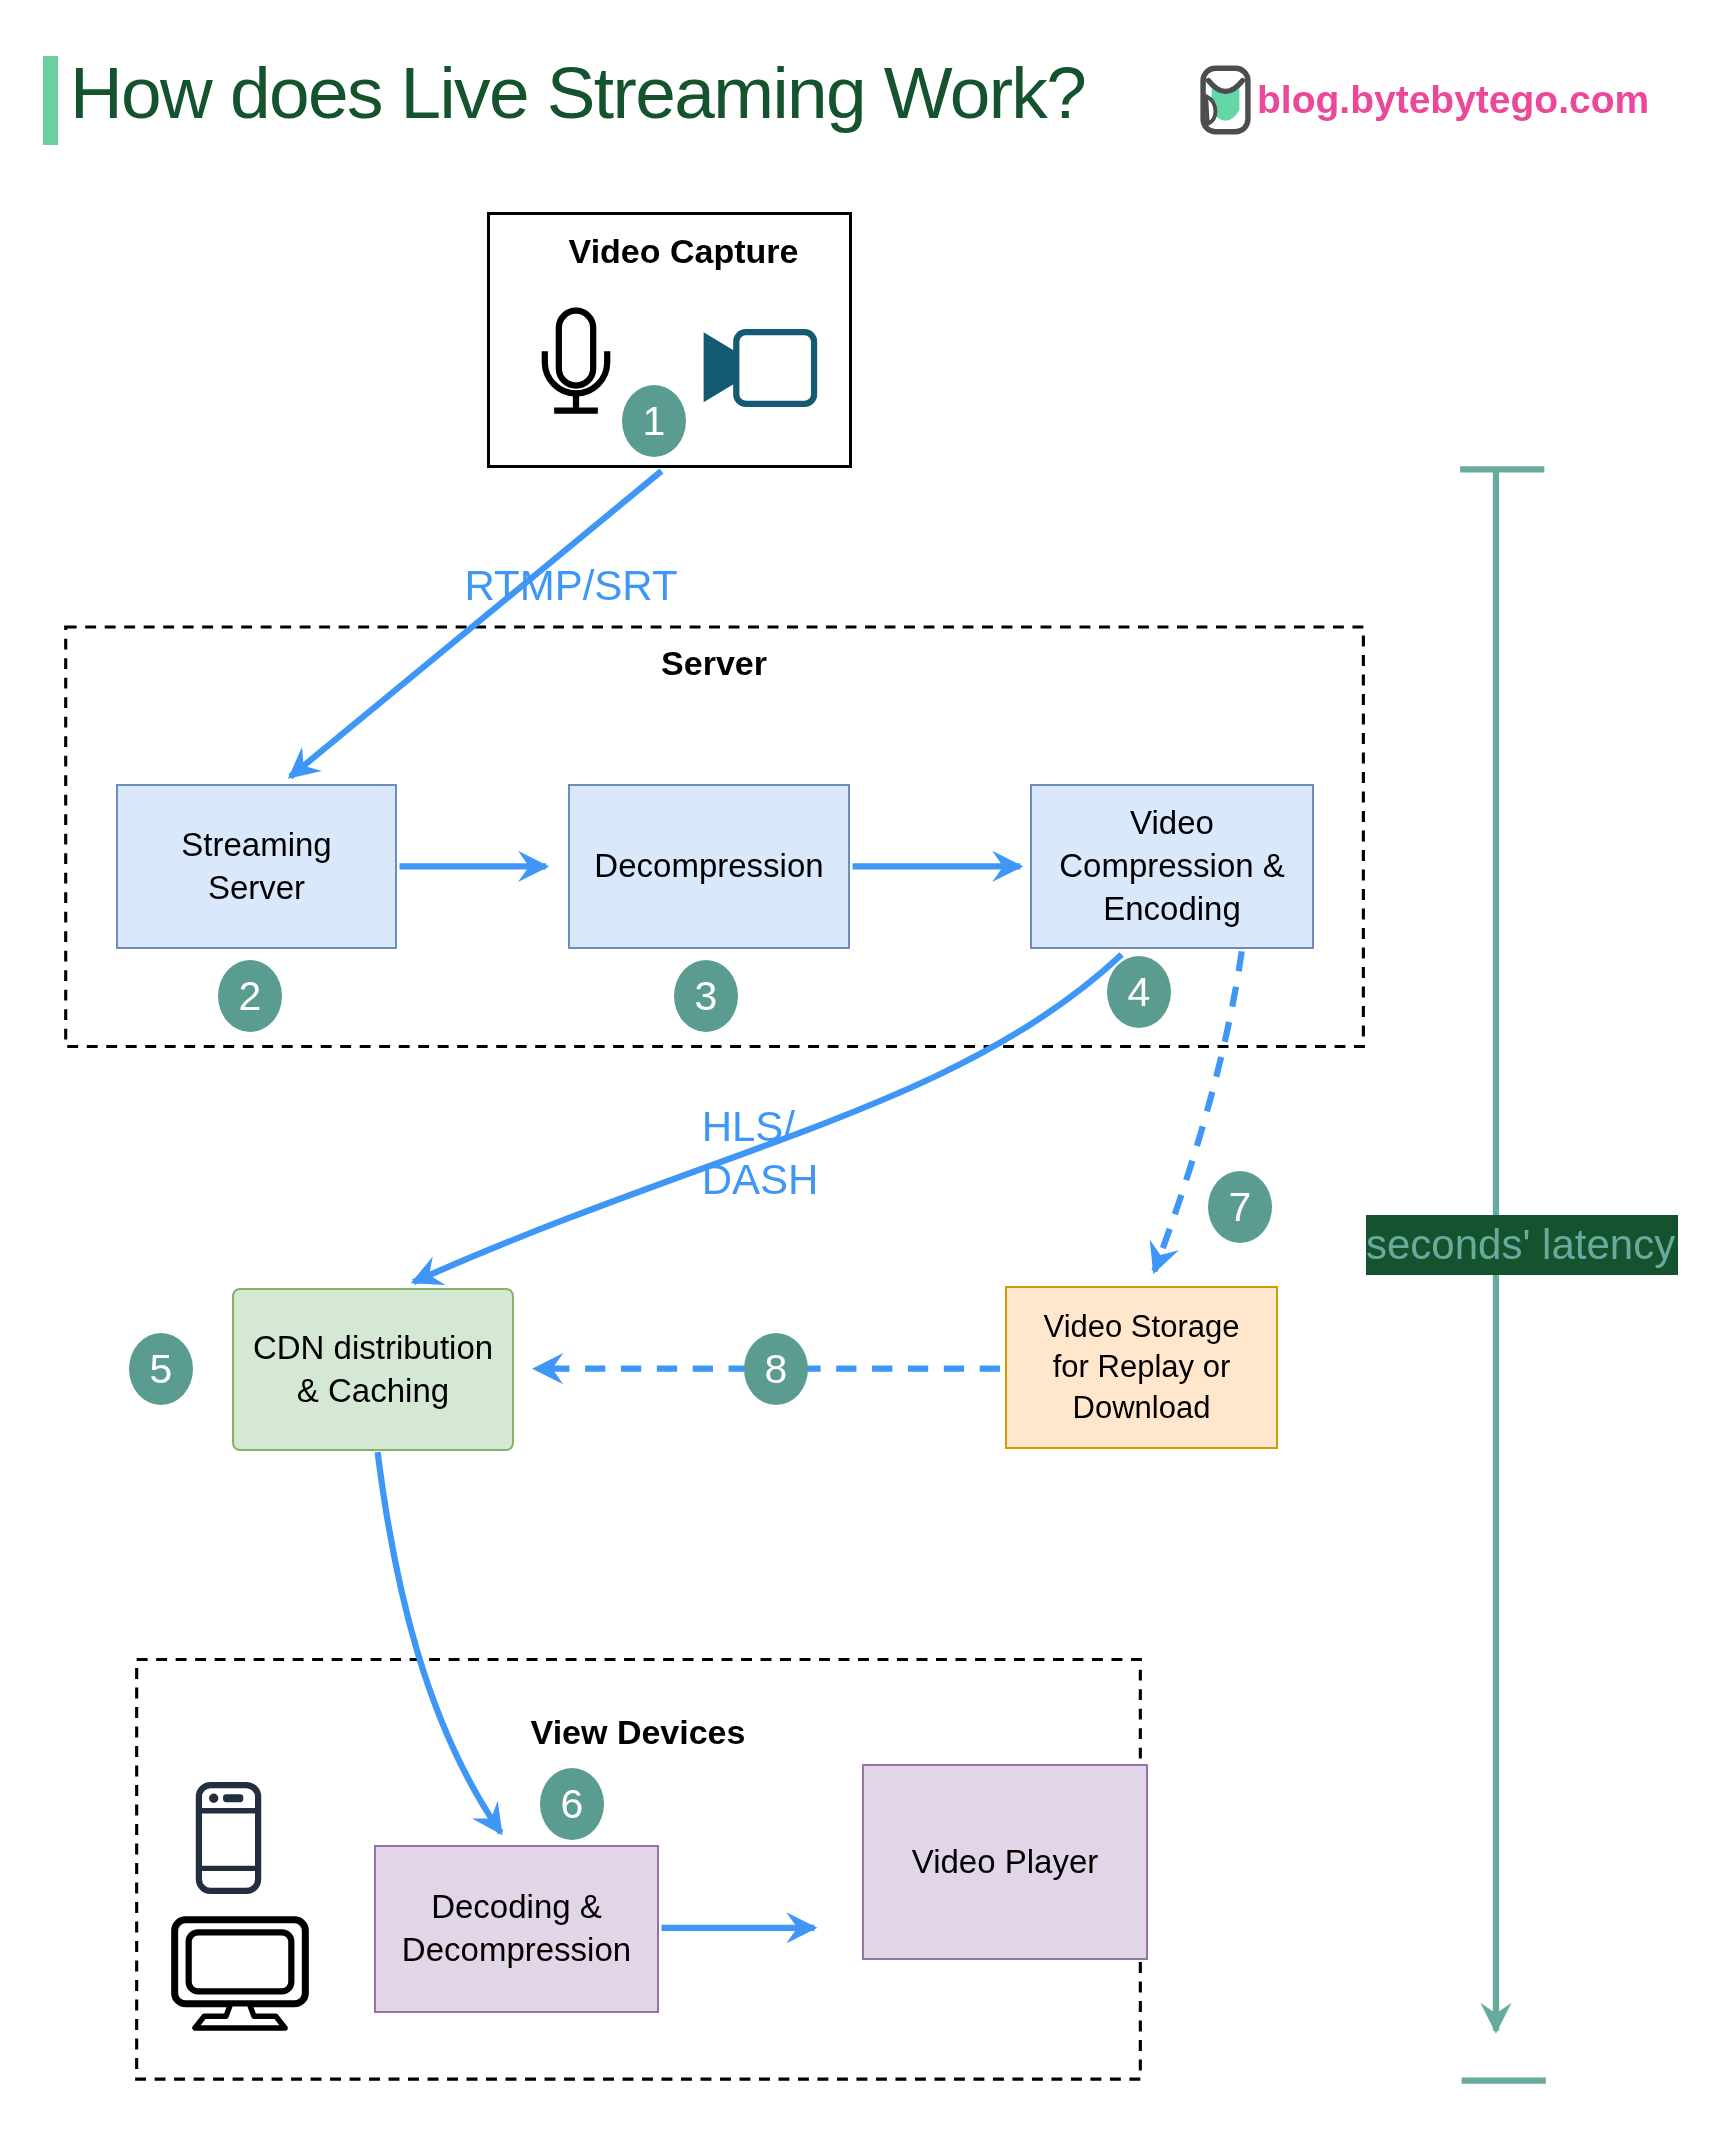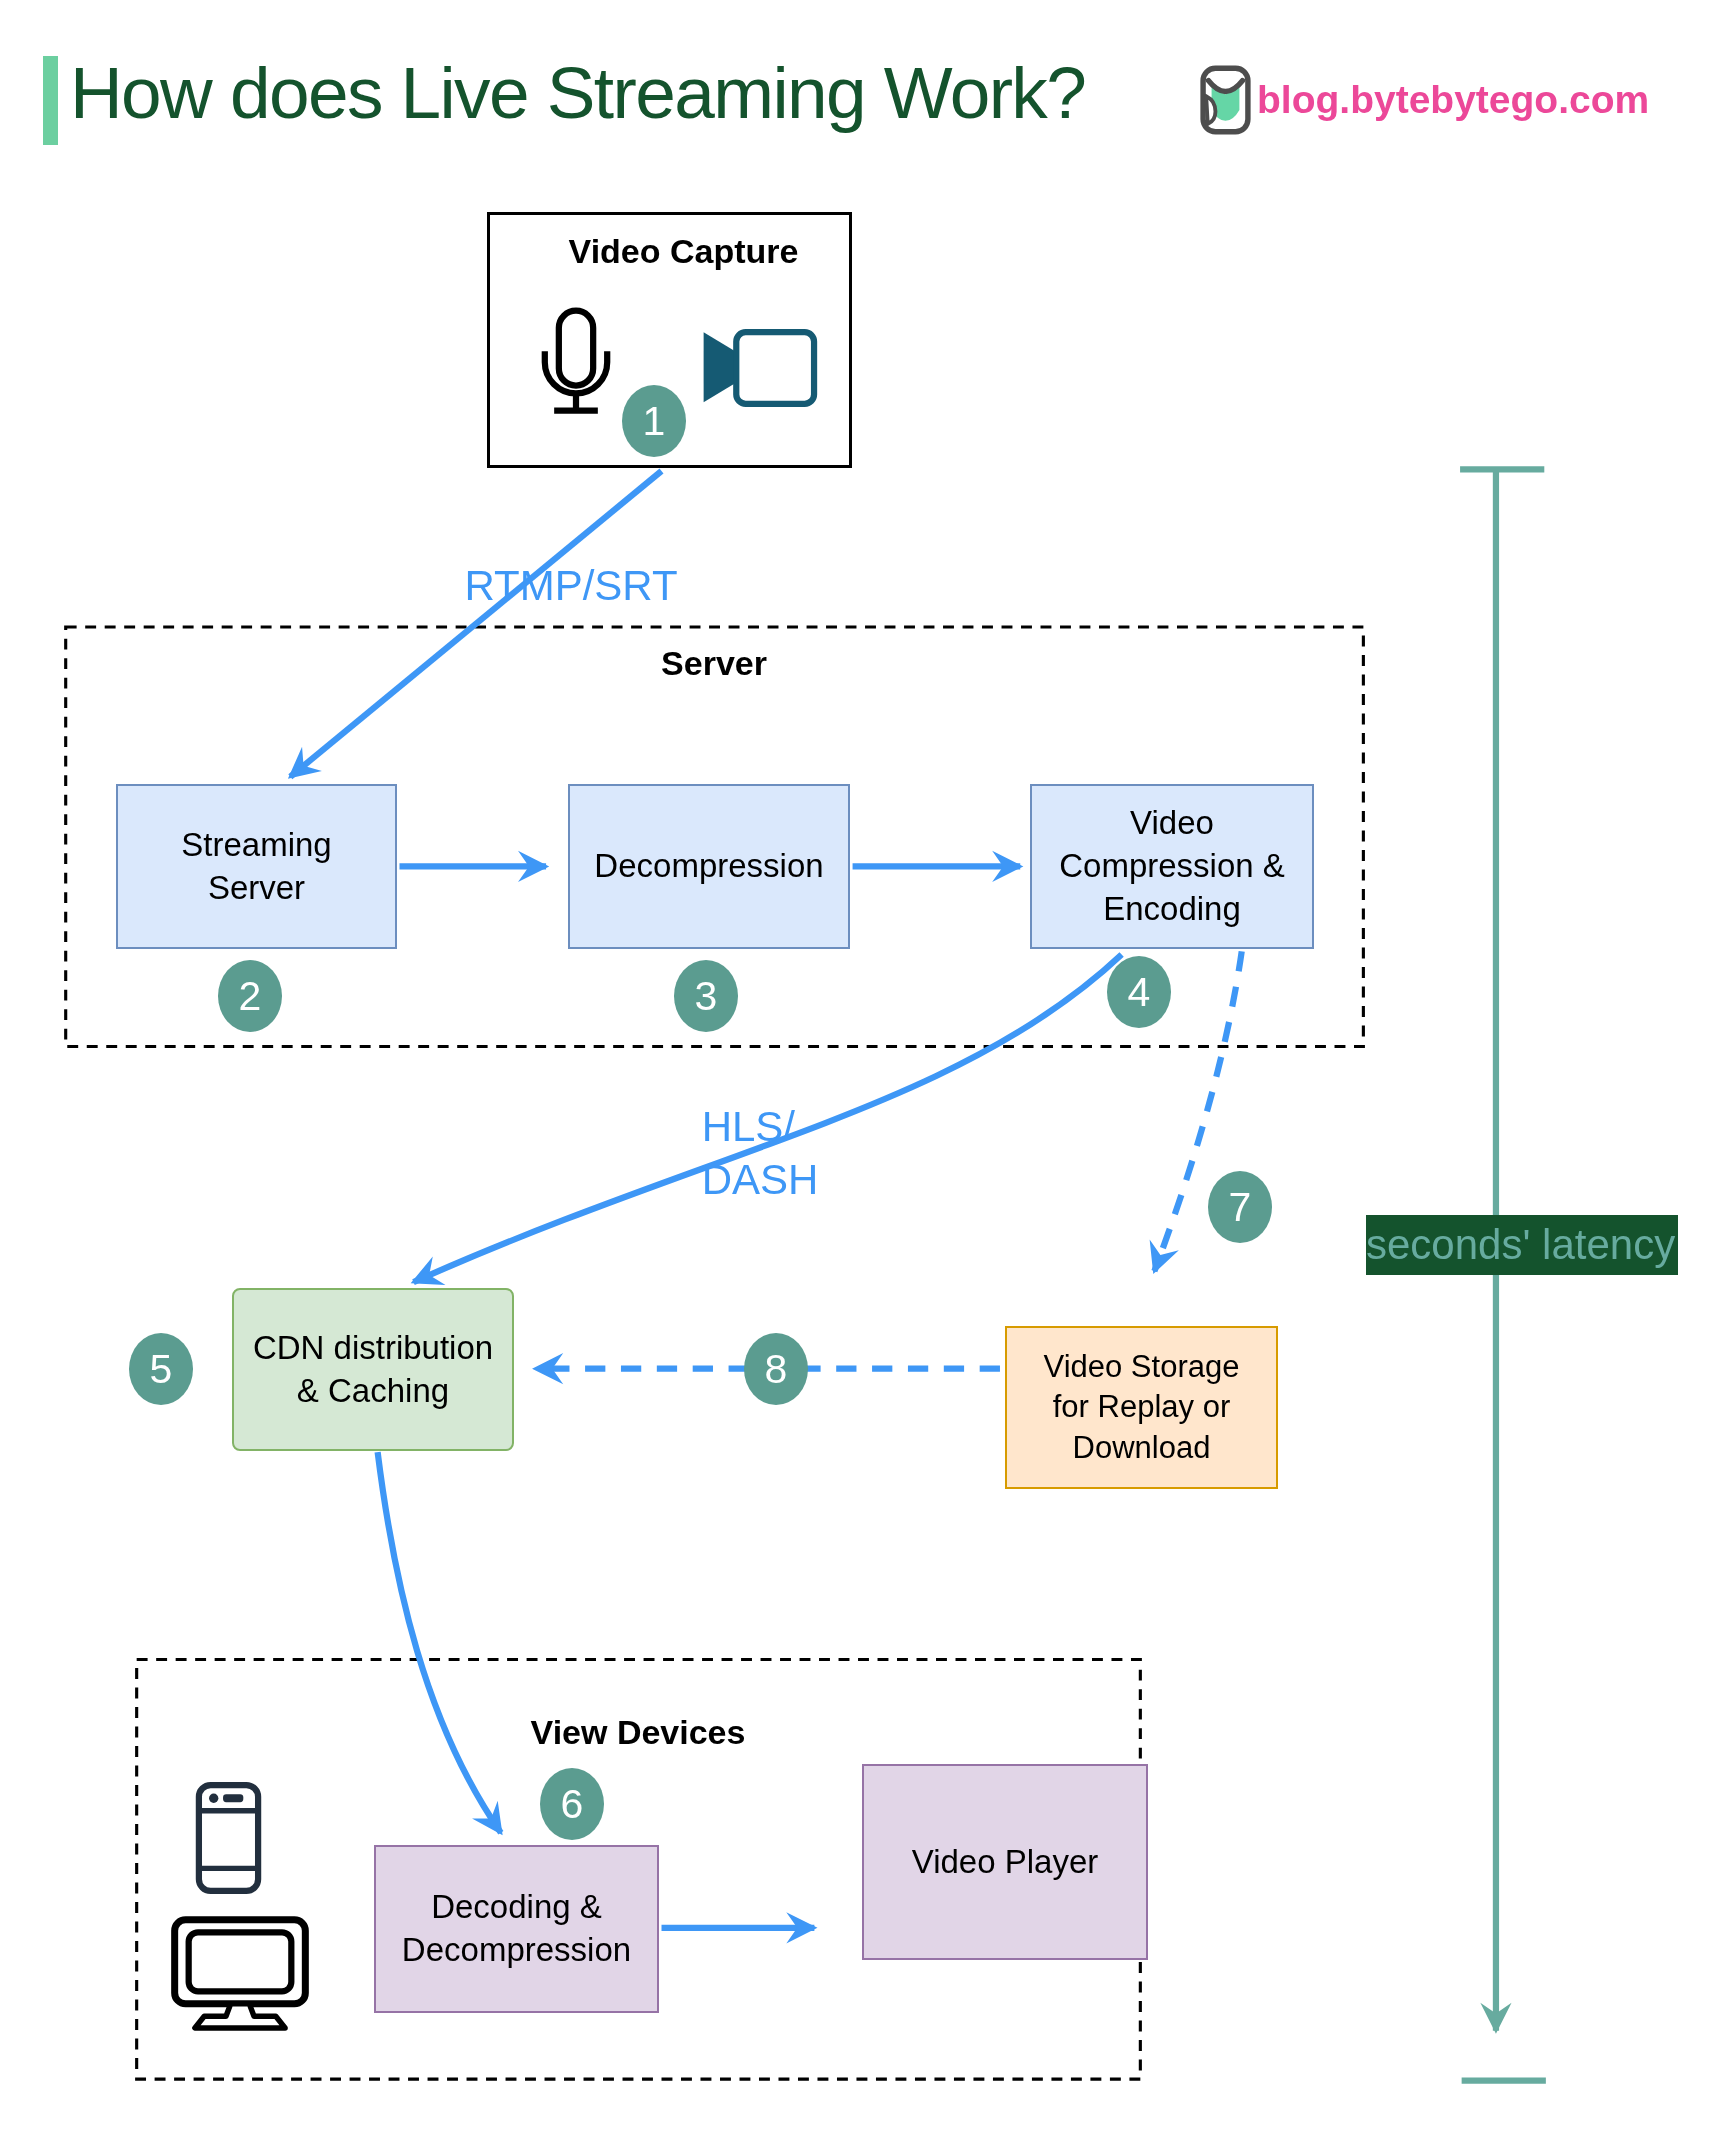--- a/index.html
+++ b/index.html
@@ -31,21 +31,21 @@
   }
   .logo-svg{position:absolute;left:1200px;top:65px;}
   .site-text{position:absolute;left:1257px;top:78px;font-size:39px;font-weight:700;color:#ec4899;}
   
   .node{
     position:absolute;display:flex;align-items:center;justify-content:center;
     text-align:center;font-size:33px;line-height:1.3;box-sizing:border-box;
   }
   .node-blue  {background:var(--box-blue-fill);  border:2.3px solid var(--box-blue-border);}
   .node-green {background:var(--box-green-fill); border:2.3px solid var(--box-green-border);}
-  .node-orange{background:var(--box-orange-fill);border:2.3px solid var(--box-orange-border);margin-top:40px;}
+  .node-orange{background:var(--box-orange-fill);border:2.3px solid var(--box-orange-border);}
   .node-purple{background:var(--box-purple-fill);border:2.3px solid var(--box-purple-border);}
   .capture-box{
     position:absolute;left:487px;top:212px;width:365px;height:256px;
     background:#fff;border:3.1px solid #000;box-sizing:border-box;
   }
   .capture-title{margin-top:17px;text-align:center;font-size:34px;font-weight:700;padding-left:28px;}
   .icon-abs{position:absolute;}
   
   .group-label{position:absolute;font-size:34px;font-weight:700;text-align:center;transform:translateX(-50%);}
   

